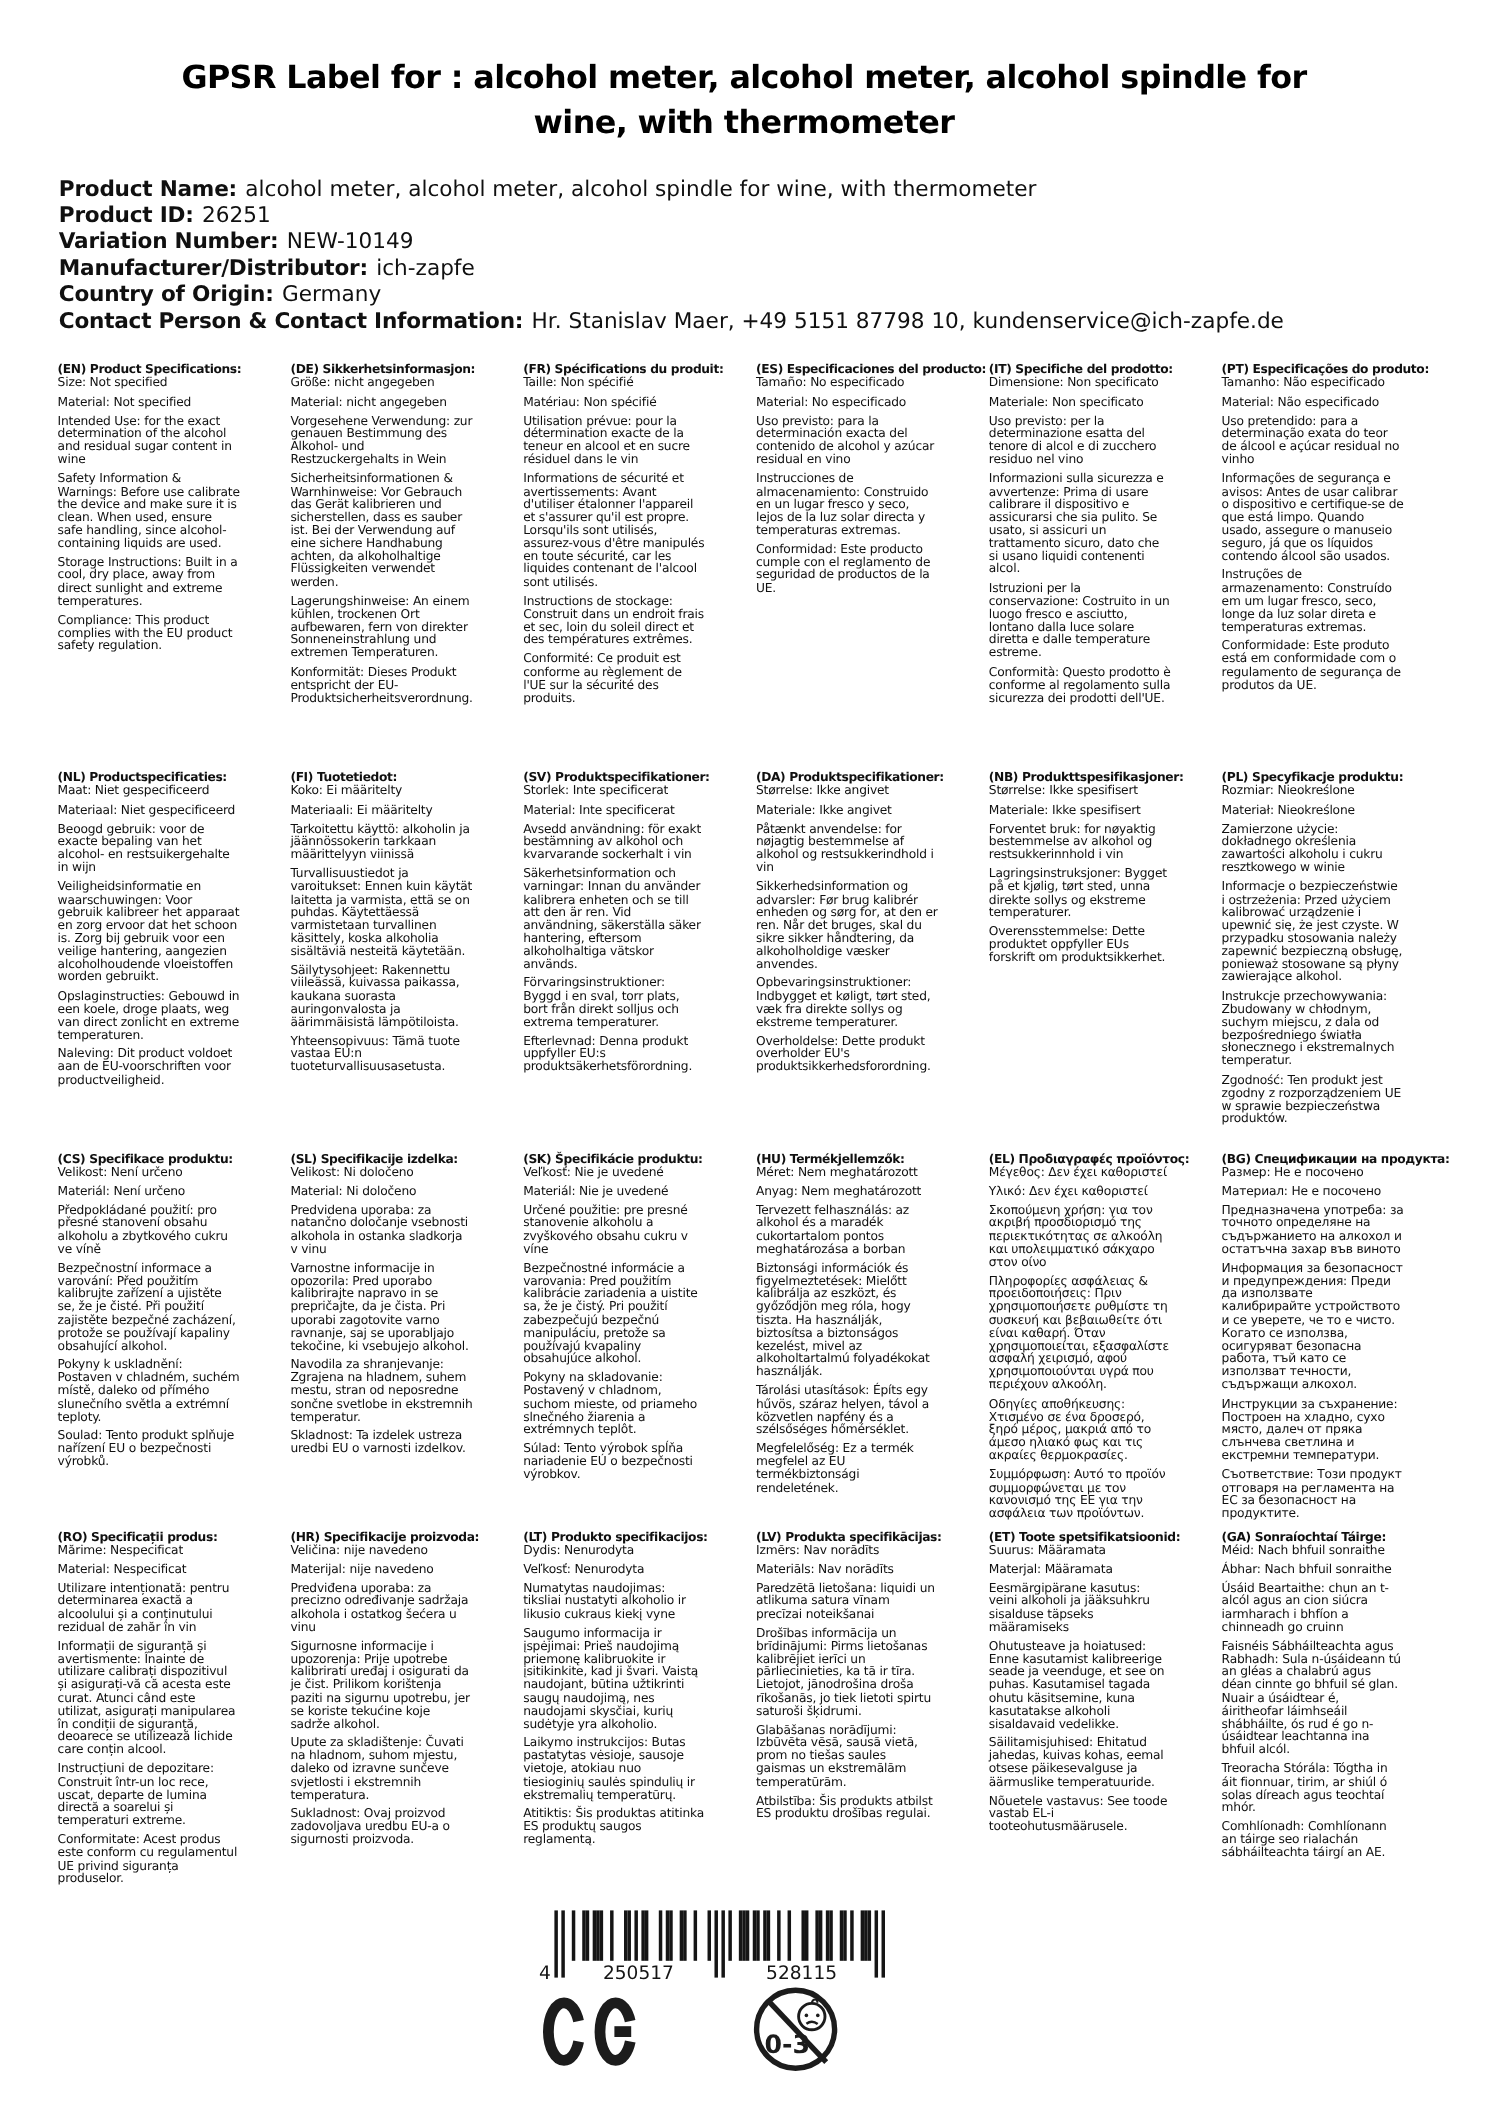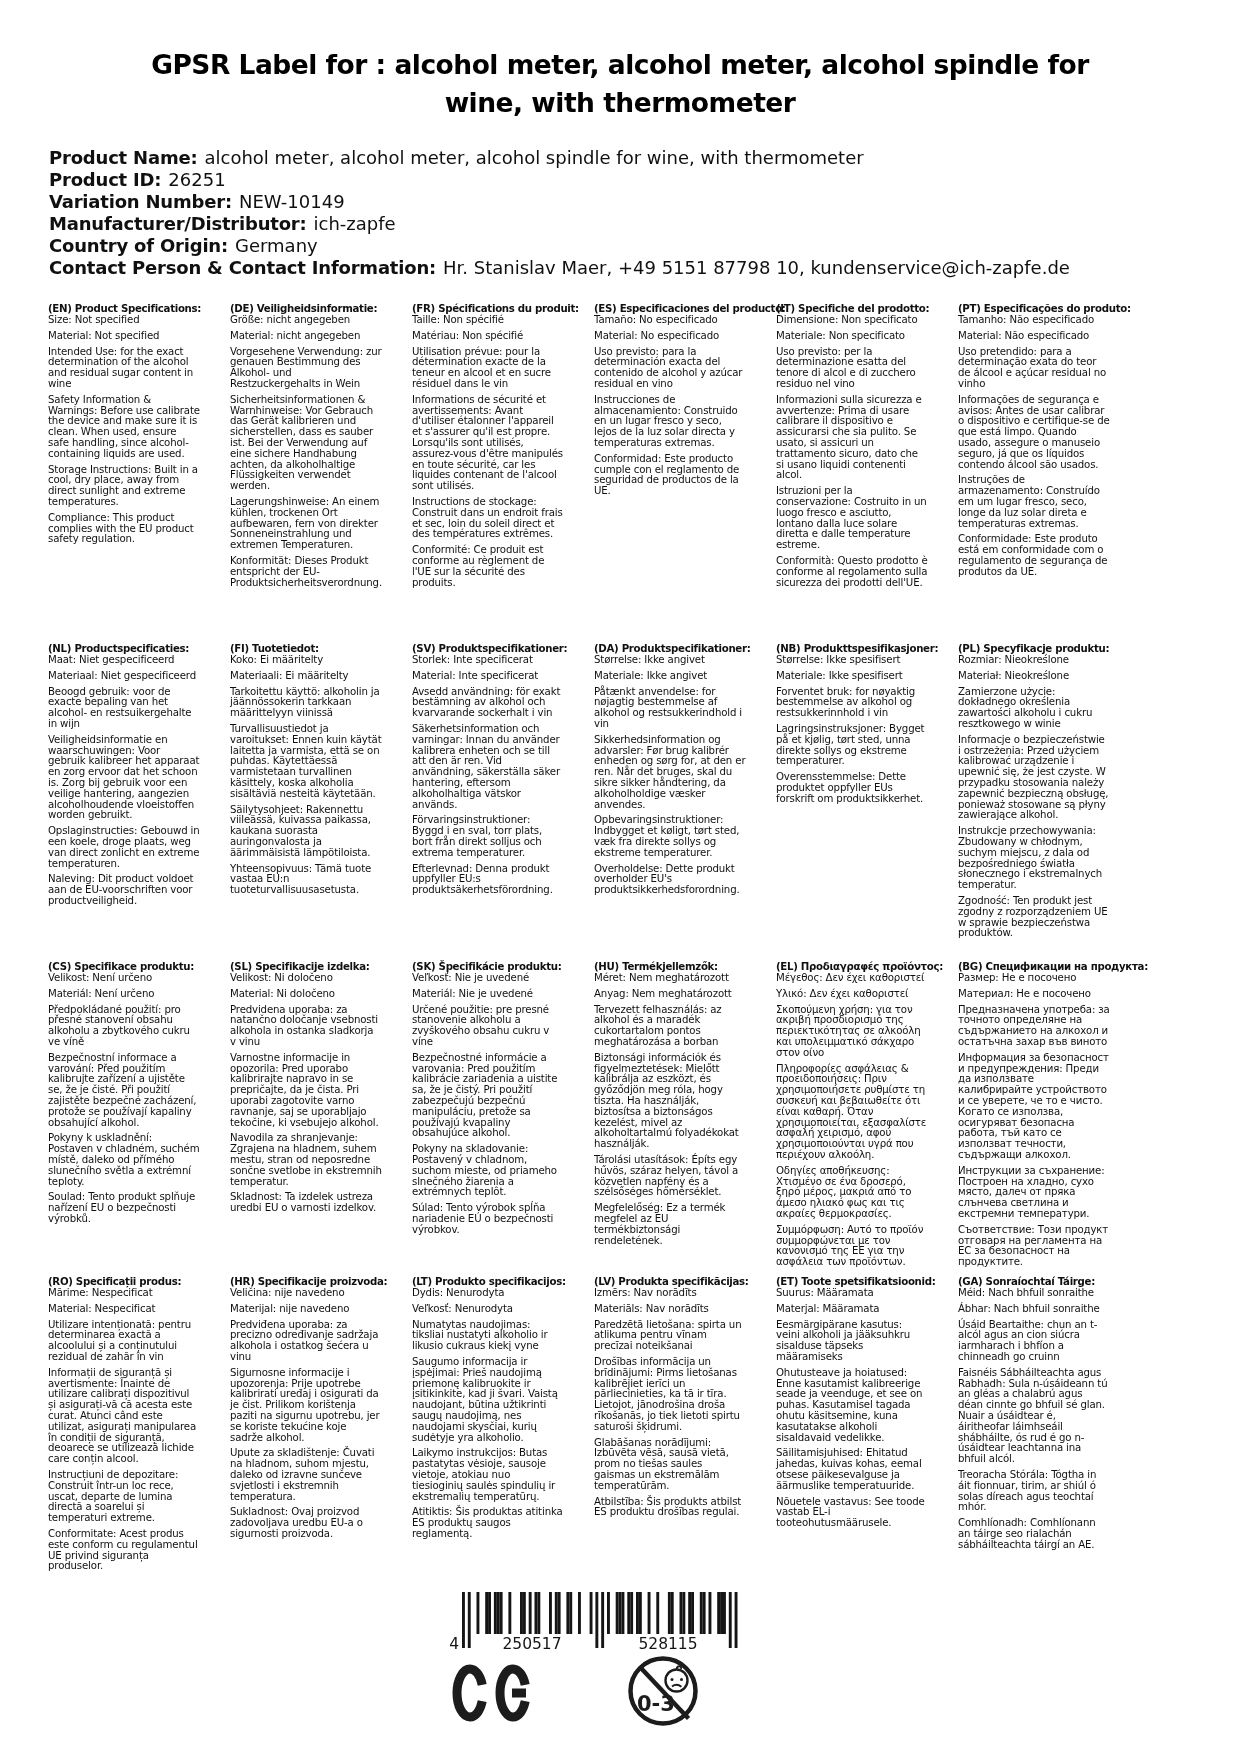--- a/index.html
+++ b/index.html
@@ -11,21 +11,21 @@
   .doc-title {
     position:absolute; top:46px; left:120px; width:1000px; text-align:center;
     font-size:26.5px; font-weight:bold; line-height:38px; letter-spacing:-0.5px; color:#000;
   }
   .product-info { position:absolute; left:49px; top:147px; font-size:18px; line-height:22px; }
   .info-row { white-space:nowrap; }
   .info-label { font-weight:bold; letter-spacing:-0.2px; }
   .info-value { margin-left:7px; }
   .spec-grid {
     position:absolute; left:48px; top:303px;
-    display:grid; grid-template-columns:repeat(6,152px); column-gap:30px;
+    display:grid; grid-template-columns:repeat(6,152px); column-gap:42px;
     grid-template-rows:340px 318px 315px auto;
   }
   .spec-block { font-size:10.2px; line-height:10.8px; letter-spacing:-0.15px; overflow-wrap:break-word; }
   .spec-heading { font-size:10.2px; line-height:11px; font-weight:bold; white-space:nowrap; letter-spacing:-0.3px; margin-bottom:1px; }
   .spec-block p { margin:0; }
   .spec-block p + p { margin-top:5px; }
   .barcode { position:absolute; left:447px; top:1590px; }
   .barcode svg rect { fill:#151515; }
   .barcode svg text { font-size:15.5px; fill:#151515; font-family:"DejaVu Sans",sans-serif; }
   .ce-mark { position:absolute; left:452px; top:1664px; }
@@ -54,21 +54,21 @@
       <section class="spec-block">
         <h3 class="spec-heading">(EN) Product Specifications:</h3>
         <p>Size: Not specified</p>
         <p>Material: Not specified</p>
         <p>Intended Use: for the exact determination of the alcohol and residual sugar content in wine</p>
         <p>Safety Information &amp; Warnings: Before use calibrate the device and make sure it is clean. When used, ensure safe handling, since alcohol-containing liquids are used.</p>
         <p>Storage Instructions: Built in a cool, dry place, away from direct sunlight and extreme temperatures.</p>
         <p>Compliance: This product complies with the EU product safety regulation.</p>
       </section>
       <section class="spec-block">
-        <h3 class="spec-heading">(DE) Veiligheidsinformatie:</h3>
+        <h3 class="spec-heading">(DE) Sikkerhetsinformasjon:</h3>
         <p>Größe: nicht angegeben</p>
         <p>Material: nicht angegeben</p>
         <p>Vorgesehene Verwendung: zur genauen Bestimmung des Alkohol- und Restzuckergehalts in Wein</p>
         <p>Sicherheitsinformationen &amp; Warnhinweise: Vor Gebrauch das Gerät kalibrieren und sicherstellen, dass es sauber ist. Bei der Verwendung auf eine sichere Handhabung achten, da alkoholhaltige Flüssigkeiten verwendet werden.</p>
         <p>Lagerungshinweise: An einem kühlen, trockenen Ort aufbewaren, fern von direkter Sonneneinstrahlung und extremen Temperaturen.</p>
         <p>Konformität: Dieses Produkt entspricht der EU-Produktsicherheitsverordnung.</p>
       </section>
       <section class="spec-block">
         <h3 class="spec-heading">(FR) Spécifications du produit:</h3>
         <p>Taille: Non spécifié</p>
@@ -235,21 +235,21 @@
         <p>Veľkosť: Nenurodyta</p>
         <p>Numatytas naudojimas: tiksliai nustatyti alkoholio ir likusio cukraus kiekį vyne</p>
         <p>Saugumo informacija ir įspėjimai: Prieš naudojimą priemonę kalibruokite ir įsitikinkite, kad ji švari. Vaistą naudojant, būtina užtikrinti saugų naudojimą, nes naudojami skysčiai, kurių sudėtyje yra alkoholio.</p>
         <p>Laikymo instrukcijos: Butas pastatytas vėsioje, sausoje vietoje, atokiau nuo tiesioginių saulės spindulių ir ekstremalių temperatūrų.</p>
         <p>Atitiktis: Šis produktas atitinka ES produktų saugos reglamentą.</p>
       </section>
       <section class="spec-block">
         <h3 class="spec-heading">(LV) Produkta specifikācijas:</h3>
         <p>Izmērs: Nav norādīts</p>
         <p>Materiāls: Nav norādīts</p>
-        <p>Paredzētā lietošana: spirta un atlikuma pentru vīnam precīzai noteikšanai</p>
+        <p>Paredzētā lietošana: liquidi un atlikuma satura vīnam precīzai noteikšanai</p>
         <p>Drošības informācija un brīdinājumi: Pirms lietošanas kalibrējiet ierīci un pārliecinieties, ka tā ir tīra. Lietojot, jānodrošina droša rīkošanās, jo tiek lietoti spirtu saturoši šķidrumi.</p>
         <p>Glabāšanas norādījumi: Izbūvēta vēsā, sausā vietā, prom no tiešas saules gaismas un ekstremālām temperatūrām.</p>
         <p>Atbilstība: Šis produkts atbilst ES produktu drošības regulai.</p>
       </section>
       <section class="spec-block">
         <h3 class="spec-heading">(ET) Toote spetsifikatsioonid:</h3>
         <p>Suurus: Määramata</p>
         <p>Materjal: Määramata</p>
         <p>Eesmärgipärane kasutus: veini alkoholi ja jääksuhkru sisalduse täpseks määramiseks</p>
         <p>Ohutusteave ja hoiatused: Enne kasutamist kalibreerige seade ja veenduge, et see on puhas. Kasutamisel tagada ohutu käsitsemine, kuna kasutatakse alkoholi sisaldavaid vedelikke.</p>

